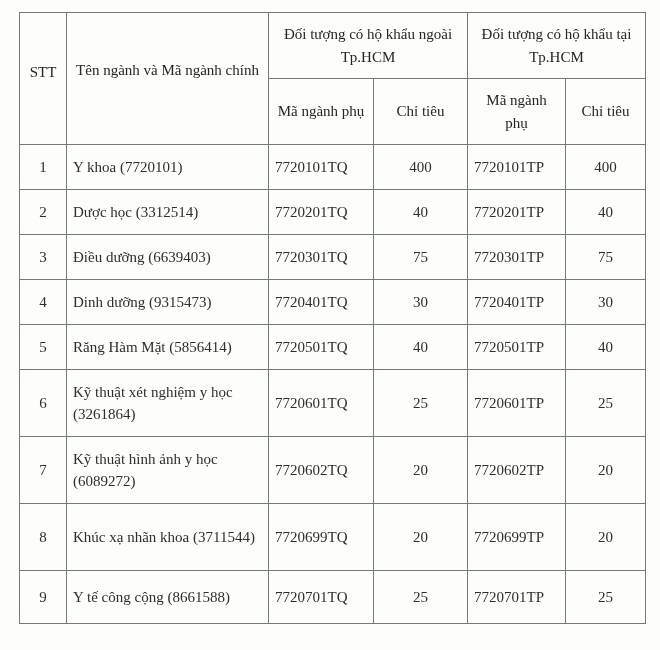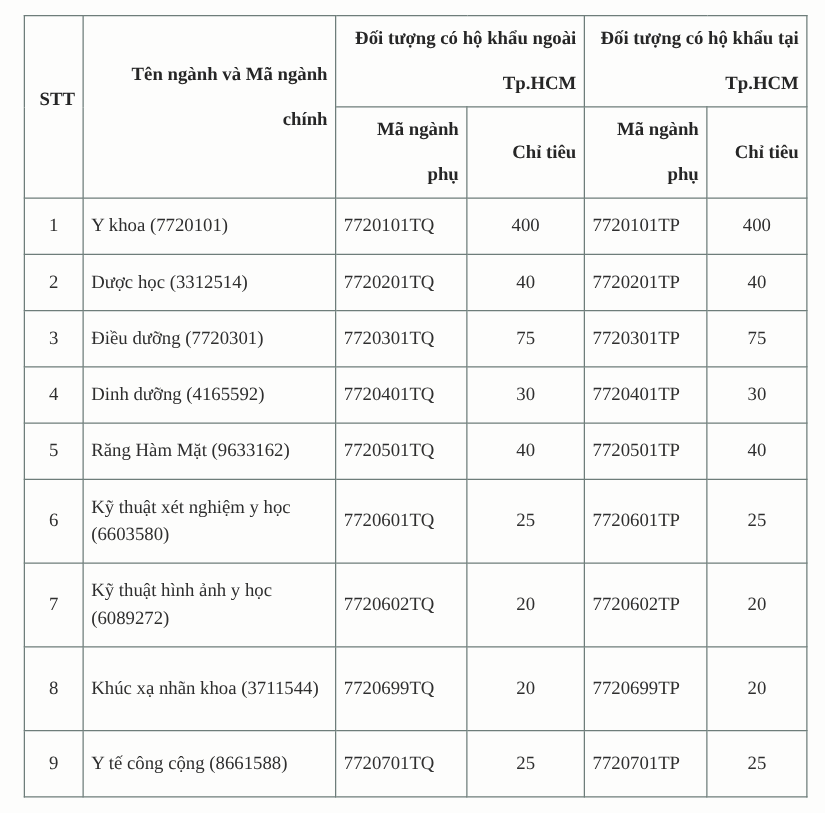--- a/index.html
+++ b/index.html
@@ -23,23 +23,23 @@
       border-collapse: collapse;
       table-layout: fixed;
       font-size: 15px;
     }
     .doc-table th, .doc-table td {
       border: 1.3px solid #6e7d7a;
       padding: 0 6px;
       vertical-align: middle;
     }
     .doc-table th {
-      font-weight: bold;
-      text-align: right;
-      line-height: 36px;
+      font-weight: normal;
+      text-align: center;
+      line-height: 23px;
       color: #262626;
     }
     .doc-table td {
       line-height: 22px;
       color: #2e2e2e;
     }
     .c-center { text-align: center; }
     .c-left { text-align: left; margin-left: 16px; }
     .hdr-top { height: 66px; }
     .hdr-sub { height: 66px; }
@@ -88,45 +88,45 @@
     <tr class="row-short">
       <td class="c-center">2</td>
       <td class="c-left">Dược học (3312514)</td>
       <td class="c-left">7720201TQ</td>
       <td class="c-center">40</td>
       <td class="c-left">7720201TP</td>
       <td class="c-center">40</td>
     </tr>
     <tr class="row-short">
       <td class="c-center">3</td>
-      <td class="c-left">Điều dưỡng (7720301)</td>
+      <td class="c-left">Điều dưỡng (6639403)</td>
       <td class="c-left">7720301TQ</td>
       <td class="c-center">75</td>
       <td class="c-left">7720301TP</td>
       <td class="c-center">75</td>
     </tr>
     <tr class="row-short">
       <td class="c-center">4</td>
-      <td class="c-left">Dinh dưỡng (4165592)</td>
+      <td class="c-left">Dinh dưỡng (9315473)</td>
       <td class="c-left">7720401TQ</td>
       <td class="c-center">30</td>
       <td class="c-left">7720401TP</td>
       <td class="c-center">30</td>
     </tr>
     <tr class="row-short">
       <td class="c-center">5</td>
-      <td class="c-left">Răng Hàm Mặt (9633162)</td>
+      <td class="c-left">Răng Hàm Mặt (5856414)</td>
       <td class="c-left">7720501TQ</td>
       <td class="c-center">40</td>
       <td class="c-left">7720501TP</td>
       <td class="c-center">40</td>
     </tr>
     <tr class="row-tall">
       <td class="c-center">6</td>
-      <td class="c-left">Kỹ thuật xét nghiệm y học (6603580)</td>
+      <td class="c-left">Kỹ thuật xét nghiệm y học (3261864)</td>
       <td class="c-left">7720601TQ</td>
       <td class="c-center">25</td>
       <td class="c-left">7720601TP</td>
       <td class="c-center">25</td>
     </tr>
     <tr class="row-tall">
       <td class="c-center">7</td>
       <td class="c-left">Kỹ thuật hình ảnh y học (6089272)</td>
       <td class="c-left">7720602TQ</td>
       <td class="c-center">20</td>

